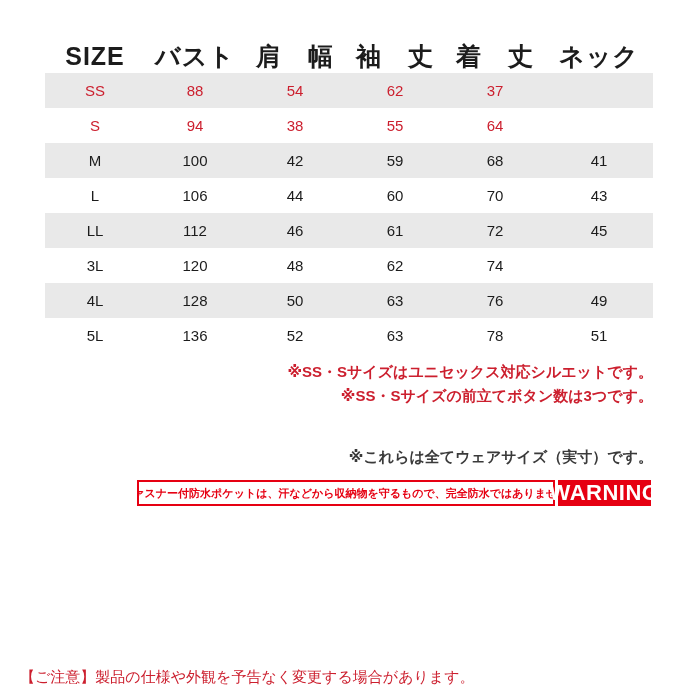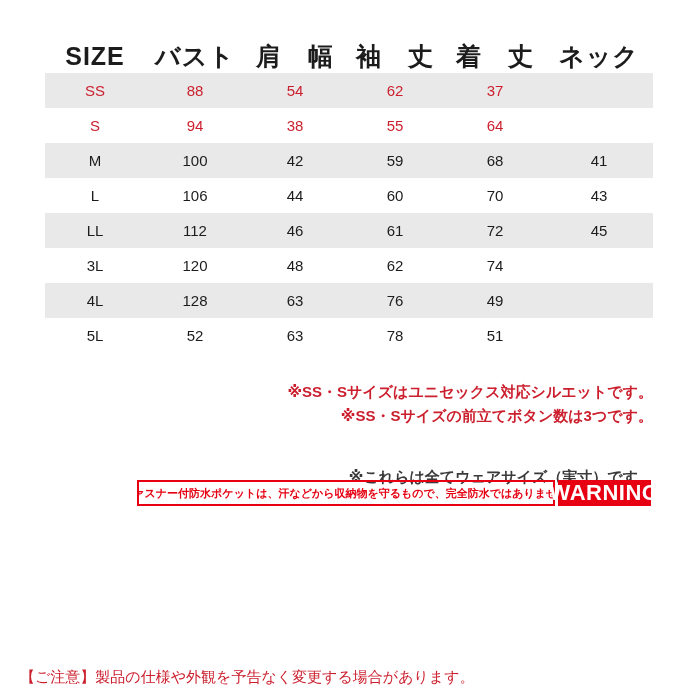--- a/index.html
+++ b/index.html
@@ -26,21 +26,21 @@
     grid-template-columns:100px 100px 100px 100px 100px 108px;
     align-items:center;
     text-align:center;
   }
   .thead{height:33px;font-size:25px;font-weight:600;letter-spacing:1px;}
   .row{height:35px;font-size:15px;}
   .row:nth-child(odd){background:var(--row-shade);}
   .row.accent{color:var(--accent-red);}
   .cell,.th{white-space:nowrap;}
   .notes{
-    position:absolute;right:47px;top:380px;
+    position:absolute;right:47px;top:360px;
     text-align:right;
   }
   .note{font-size:15px;line-height:24px;font-weight:600;}
   .note.red{color:var(--accent-red);}
   .note.dark{color:var(--note-dark);margin-top:37px;}
   .warning-row{
     position:absolute;left:137px;top:480px;width:516px;height:26px;
     display:flex;align-items:stretch;
   }
   .warning-box{
@@ -122,26 +122,28 @@
         <div class="row">
           <div class="cell">3L</div>
           <div class="cell">120</div>
           <div class="cell">48</div>
           <div class="cell">62</div>
           <div class="cell">74</div>
         </div>
         <div class="row">
           <div class="cell">4L</div>
           <div class="cell">128</div>
+          <div class="cell">50</div>
           <div class="cell">63</div>
           <div class="cell">76</div>
           <div class="cell">49</div>
         </div>
         <div class="row">
           <div class="cell">5L</div>
+          <div class="cell">136</div>
           <div class="cell">52</div>
           <div class="cell">63</div>
           <div class="cell">78</div>
           <div class="cell">51</div>
         </div>
       </div>
   </div>
 
   <div class="notes">
     <div class="note red">※SS・Sサイズはユニセックス対応シルエットです。</div>

